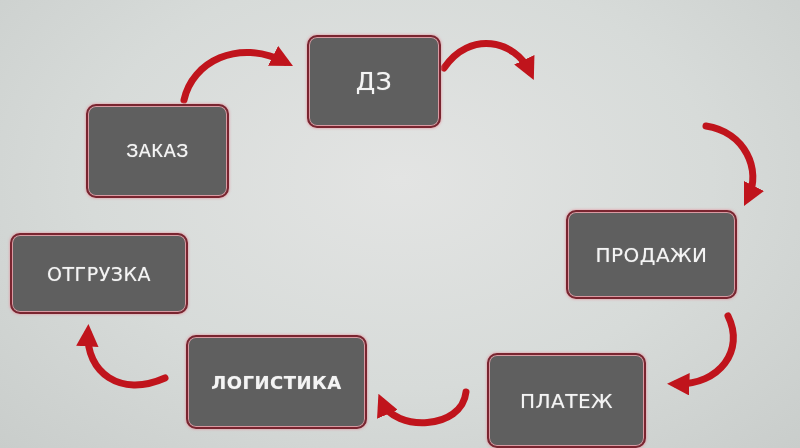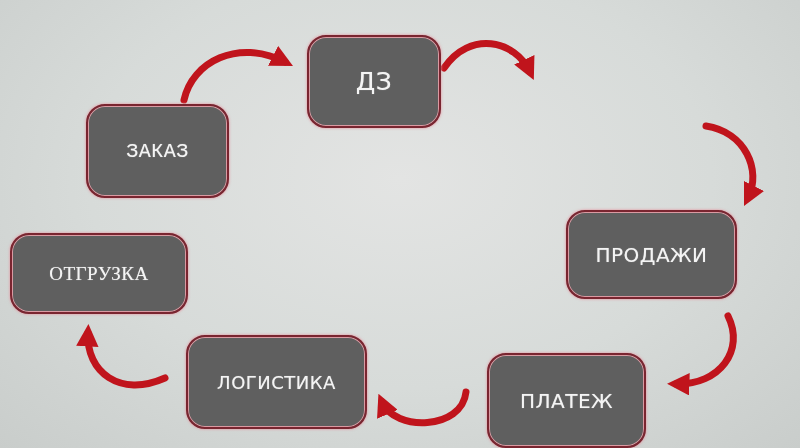--- a/index.html
+++ b/index.html
@@ -7,38 +7,38 @@
     width: 800px; height: 448px; overflow: hidden; position: relative;
     background: radial-gradient(ellipse at 50% 40%, #e3e4e3 0%, #d7dbd9 55%, #c9cdcb 100%);
     font-family: "DejaVu Sans", sans-serif;
   }
   .stage { position: absolute; left: 0; top: 0; width: 800px; height: 448px; }
   .box {
     position: absolute;
     box-sizing: border-box;
     background: #5f5f5f;
     border: 2px solid #7a2530;
-    border-radius: 19px;
+    border-radius: 10px;
     box-shadow: 0 0 0 1px #d99aa2 inset, 0 0 2px 1px rgba(230,150,160,0.55);
     display: flex; flex-direction: column; align-items: center; justify-content: center;
     color: #f4f4f4;
     text-align: center;
   }
   .box span {
     display: block;
     letter-spacing: 0.5px;
     text-shadow: 0 0 1px rgba(255,255,255,0.5);
   }
   .b-dz { left: 307px; top: 35px; width: 134px; height: 93px; font-size: 25px; line-height: 31px; }
   .b-limit { left: 546px; top: 67px; width: 138px; height: 94px; font-size: 20px; }
   .b-zakaz { left: 86px; top: 104px; width: 143px; height: 94px; font-size: 20px; font-family: Liberation Mono, monospace; }
   .b-prodazhi { left: 566px; top: 210px; width: 171px; height: 89px; font-size: 20px; }
-  .b-otgruzka { left: 10px; top: 233px; width: 178px; height: 81px; font-size: 19px; font-family: Liberation Serif, serif; }
+  .b-otgruzka { left: 10px; top: 233px; width: 178px; height: 81px; font-size: 19px; }
   .b-platezh { left: 487px; top: 334px; width: 159px; height: 95px; font-size: 20px; margin-top: 19px; }
-  .b-logistika { left: 186px; top: 335px; width: 181px; height: 94px; font-size: 18px; }
+  .b-logistika { left: 186px; top: 335px; width: 181px; height: 94px; font-size: 18px; font-weight: bold; }
   svg.arrows { position: absolute; left: 0; top: 0; width: 800px; height: 448px; pointer-events: none; }
   .arrow { pointer-events: auto; }
 </style>
 </head>
 <body>
 
 <div class="stage">
 
   <svg class="arrows" viewBox="0 0 800 448">
     <defs>

